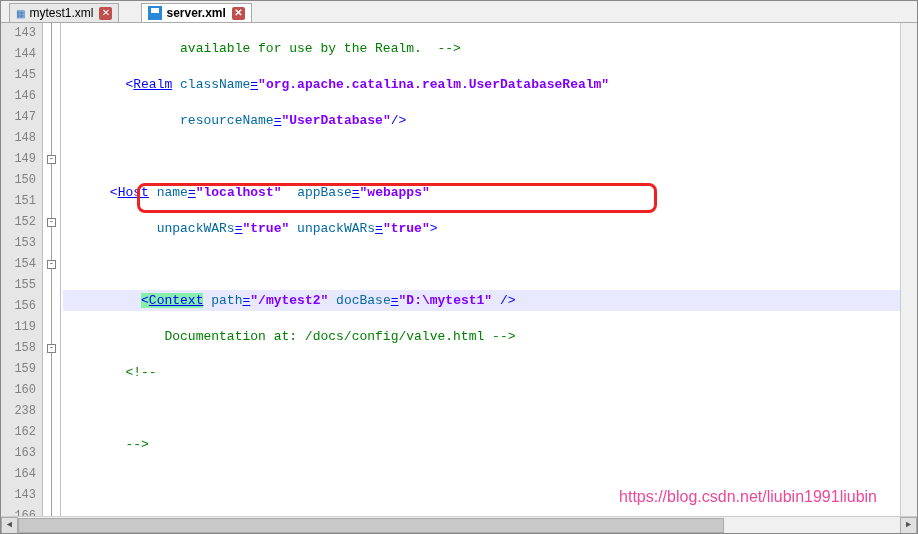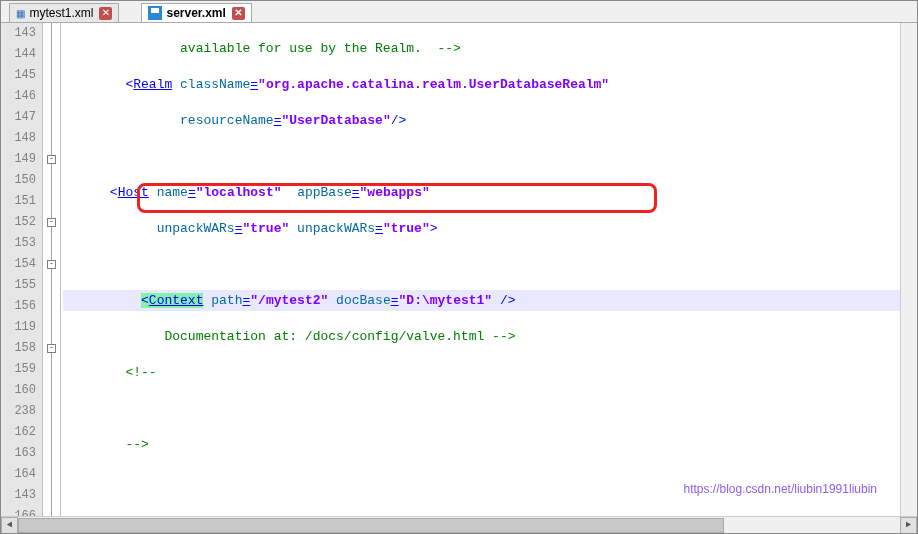--- a/index.html
+++ b/index.html
@@ -30,21 +30,21 @@
   .c-brk { color:#0000ff; }
   .b { font-weight:bold; }
   .sel { background:#86efac; }
   
   .scrollbar-h { height:17px; background:#f0f0f0; border-top:1px solid #ccc; display:flex; align-items:center; }
   .scroll-btn { width:17px; height:17px; background:#e0e0e0; border:1px solid #aaa; font-size:9px; display:flex; align-items:center; justify-content:center; color:#555; cursor:pointer;}
   .scroll-track { flex:1; height:17px; background:#f0f0f0; position:relative; }
   .scroll-thumb { position:absolute; left:0; width:80%; height:15px; top:1px; background:#c8c8c8; border:1px solid #aaa; }
   .scrollbar-v { position:absolute; right:0; top:0; bottom:0; width:17px; background:#f0f0f0; border-left:1px solid #ccc; }
   
-  .watermark { position:absolute; bottom:20px; right:40px; color:#8b5cf6; font-family:Arial; font-size:12px; pointer-events:none; }
+  .watermark { position:absolute; bottom:10px; right:40px; color:#ec4899; font-family:Arial; font-size:16px; pointer-events:none; }
 </style>
 </head>
 <body>
 
 <div class="tabbar">
   <div class="tab">
     <span class="tab-icon">▦</span>
     <span>mytest1.xml</span>
     <span class="tab-close">✕</span>
   </div>

